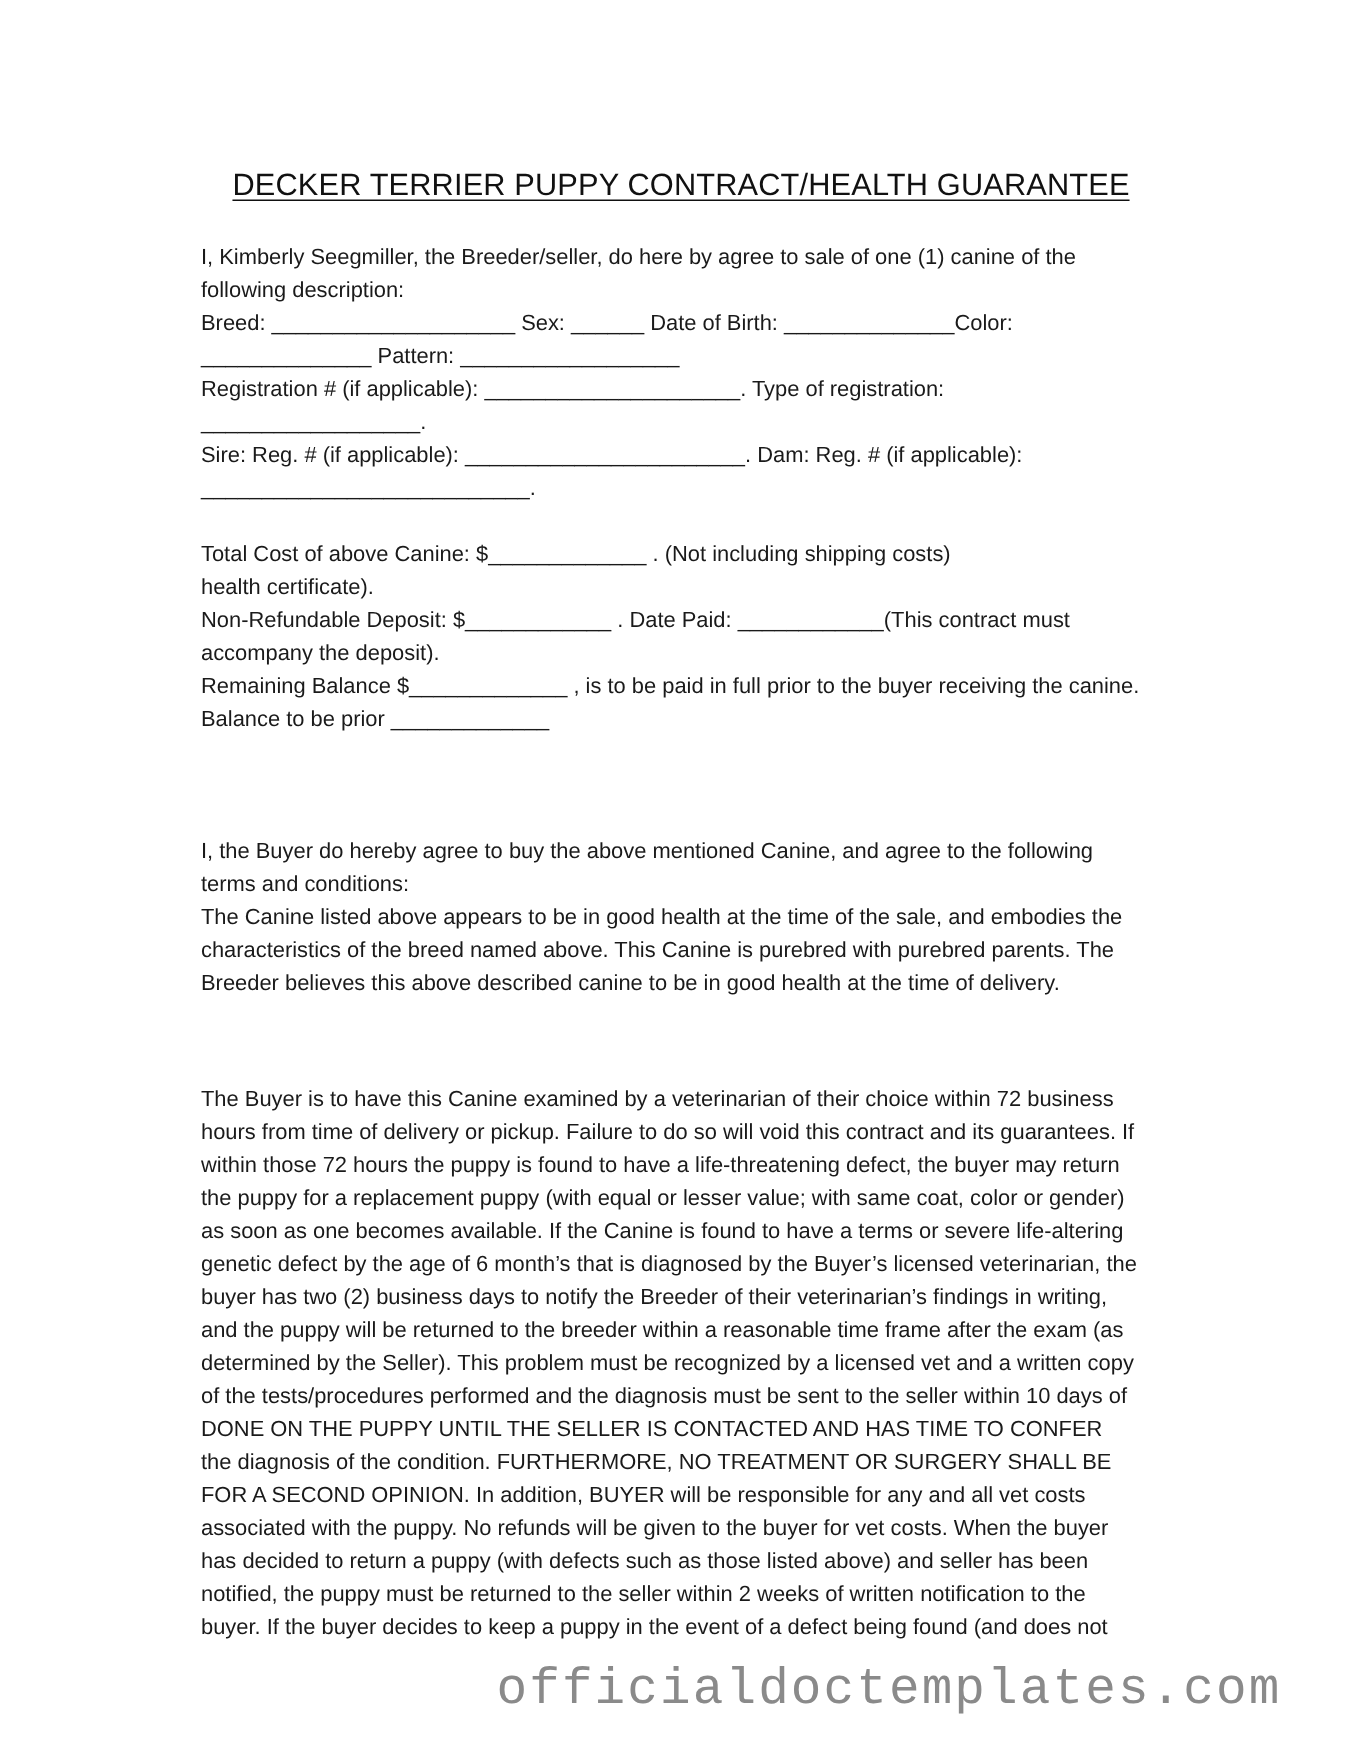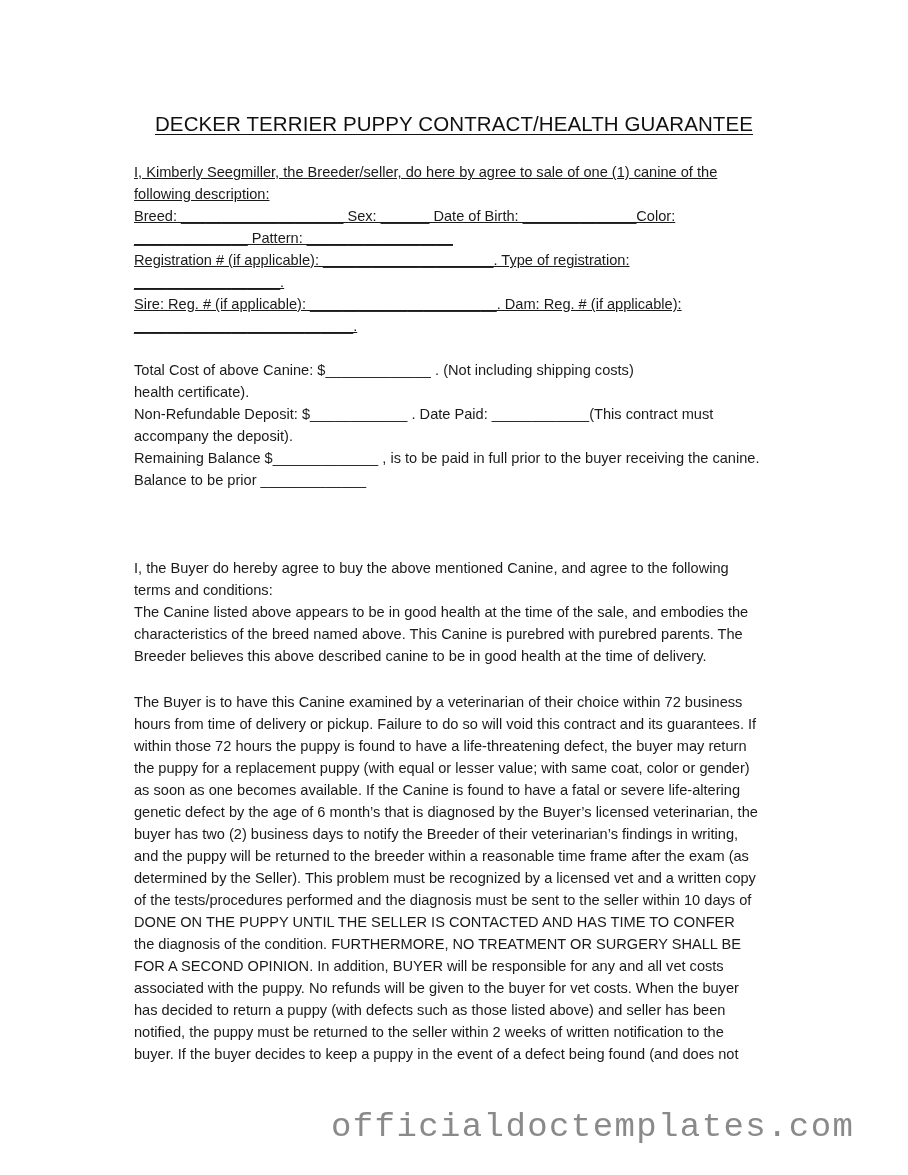--- a/index.html
+++ b/index.html
@@ -57,21 +57,21 @@
     color: #8a8a8a;
   }
 </style>
 </head>
 <body>
 
 <div class="page">
 
   <div class="title">DECKER TERRIER PUPPY CONTRACT/HEALTH GUARANTEE</div>
 
-  <div class="body-text" style="top:161px;text-decoration:underline;">
+  <div class="body-text" style="top:161px;">
     <span class="line">I, Kimberly Seegmiller, the Breeder/seller, do here by agree to sale of one (1) canine of the</span>
     <span class="line">following description:</span>
     <span class="line">Breed: ____________________ Sex: ______ Date of Birth: ______________Color:</span>
     <span class="line">______________ Pattern: __________________</span>
     <span class="line">Registration # (if applicable): _____________________. Type of registration:</span>
     <span class="line">__________________.</span>
     <span class="line">Sire: Reg. # (if applicable): _______________________. Dam: Reg. # (if applicable):</span>
     <span class="line">___________________________.</span>
   </div>
 
@@ -85,26 +85,26 @@
   </div>
 
   <div class="body-text" style="top:557px;">
     <span class="line">I, the Buyer do hereby agree to buy the above mentioned Canine, and agree to the following</span>
     <span class="line">terms and conditions:</span>
     <span class="line">The Canine listed above appears to be in good health at the time of the sale, and embodies the</span>
     <span class="line">characteristics of the breed named above. This Canine is purebred with purebred parents. The</span>
     <span class="line">Breeder believes this above described canine to be in good health at the time of delivery.</span>
   </div>
 
-  <div class="body-text" style="top:691px;">
+  <div class="body-text" style="top:722px;">
     <span class="line">The Buyer is to have this Canine examined by a veterinarian of their choice within 72 business</span>
     <span class="line">hours from time of delivery or pickup. Failure to do so will void this contract and its guarantees. If</span>
     <span class="line">within those 72 hours the puppy is found to have a life-threatening defect, the buyer may return</span>
     <span class="line">the puppy for a replacement puppy (with equal or lesser value; with same coat, color or gender)</span>
-    <span class="line">as soon as one becomes available. If the Canine is found to have a fatal or severe life-altering</span>
+    <span class="line">as soon as one becomes available. If the Canine is found to have a terms or severe life-altering</span>
     <span class="line">genetic defect by the age of 6 month’s that is diagnosed by the Buyer’s licensed veterinarian, the</span>
     <span class="line">buyer has two (2) business days to notify the Breeder of their veterinarian’s findings in writing,</span>
     <span class="line">and the puppy will be returned to the breeder within a reasonable time frame after the exam (as</span>
     <span class="line">determined by the Seller). This problem must be recognized by a licensed vet and a written copy</span>
     <span class="line">of the tests/procedures performed and the diagnosis must be sent to the seller within 10 days of</span>
     <span class="line">DONE ON THE PUPPY UNTIL THE SELLER IS CONTACTED AND HAS TIME TO CONFER</span>
     <span class="line">the diagnosis of the condition. FURTHERMORE, NO TREATMENT OR SURGERY SHALL BE</span>
     <span class="line">FOR A SECOND OPINION. In addition, BUYER will be responsible for any and all vet costs</span>
     <span class="line">associated with the puppy. No refunds will be given to the buyer for vet costs. When the buyer</span>
     <span class="line">has decided to return a puppy (with defects such as those listed above) and seller has been</span>

